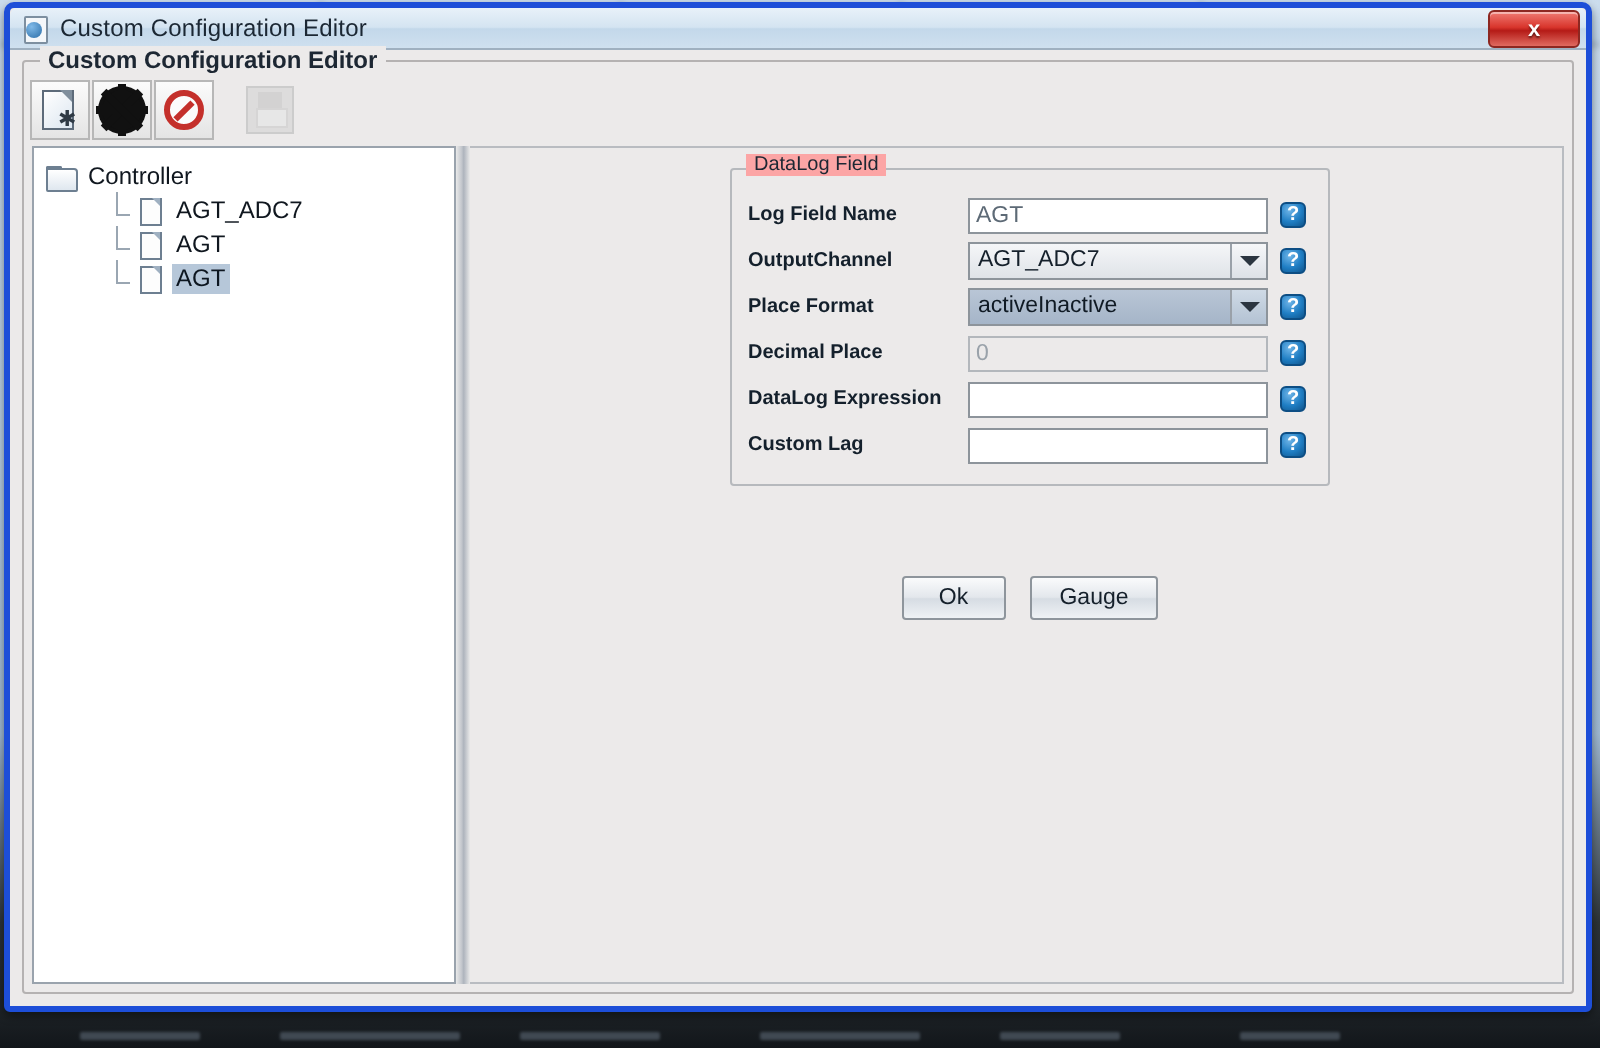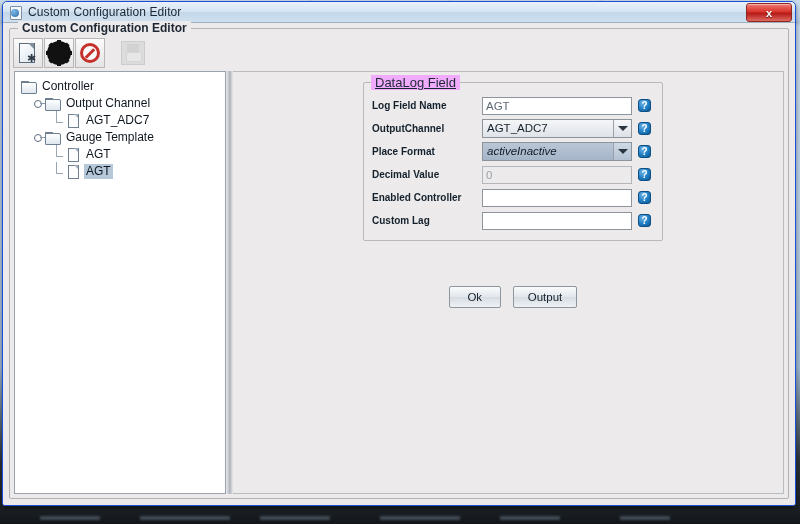--- a/index.html
+++ b/index.html
@@ -50,21 +50,21 @@
     filter: blur(0.8px);
   }
 
   
   #app-window {
     position: absolute;
     left: 2px; top: 1px;
     width: 794px; height: 505px;
     box-sizing: border-box;
     background: #eceaea;
-    border: 1px solid #1d4ed8;
+    border: 3px solid #1d4ed8;
     border-radius: 5px 5px 3px 3px;
     box-shadow: 0 2px 5px rgba(0,0,0,.45);
     overflow: hidden;
   }
   #titlebar {
     position: relative;
     height: 20px;
     background: linear-gradient(180deg, #e8f1f9 0%, #d4e4f1 48%, #c3d8ea 52%, #cfe0ef 100%);
     border-bottom: 1px solid #9fb0c0;
     display: flex; align-items: center;
@@ -324,22 +324,22 @@
     position: absolute;
     left: 130px; top: 10px;
     width: 300px;
     border: 1px solid #b6b9bd;
     border-radius: 2px;
     padding: 12px 8px 10px 8px;
     box-sizing: border-box;
   }
   #group-title {
     position: absolute; top: -8px; left: 7px;
-    background: #f0abfc; padding: 0 4px;
-    font-size: 13px; color: #1d2733; text-decoration: underline;
+    background: #fca5a5; padding: 0 4px;
+    font-size: 10px; color: #1d2733;
   }
   .frow {
     display: flex; align-items: center;
     height: 20px; margin-bottom: 3px;
   }
   .flabel {
     width: 110px;
     padding-right: 5px;
     font-size: 10px; font-weight: bold; color: #14202c;
     box-sizing: border-box;
@@ -368,21 +368,20 @@
     background: linear-gradient(180deg,#f5f6f8 0%, #dfe3e8 100%);
     display: flex; align-items: center;
     font-size: 11.5px; color: #15202b;
     padding-left: 4px;
     position: relative;
     cursor: pointer;
   }
   .fcombo.focused {
     background: linear-gradient(180deg,#b9c6d6 0%, #a5b5c8 100%);
     color: #101a24;
-    font-style: italic;
   }
   .arrowbox {
     position: absolute; right: 0; top: 0;
     width: 18px; height: 100%;
     background: linear-gradient(180deg,#f6f7f9 0%, #dde1e7 100%);
     border-left: 1px solid #9aa1a9;
     display: flex; align-items: center; justify-content: center;
     box-sizing: border-box;
   }
   .fcombo.focused .arrowbox {
@@ -510,52 +509,30 @@
           <div id="tree">
 
             <div class="tnode depth1">
               <div class="ic-folder">
                   <div class="tab"></div>
                   <div class="bk"></div>
                 </div>
               <span class="tlabel">Controller</span>
             </div>
 
-            <div class="tnode depth2">
-              <div class="handle">
-                  <div class="ring"></div>
-                  <div class="dash"></div>
-                </div>
-              <div class="ic-folder">
-                  <div class="tab"></div>
-                  <div class="bk"></div>
-                </div>
-              <span class="tlabel">Output Channel</span>
-            </div>
 
             <div class="tnode depth3">
               <div class="elbow"></div>
               <div class="ic-leaf">
                   <div class="pg"></div>
                   <div class="fold"></div>
                 </div>
               <span class="tlabel">AGT_ADC7</span>
             </div>
 
-            <div class="tnode depth2">
-              <div class="handle">
-                  <div class="ring"></div>
-                  <div class="dash"></div>
-                </div>
-              <div class="ic-folder">
-                  <div class="tab"></div>
-                  <div class="bk"></div>
-                </div>
-              <span class="tlabel">Gauge Template</span>
-            </div>
 
             <div class="tnode depth3">
               <div class="elbow"></div>
               <div class="ic-leaf">
                   <div class="pg"></div>
                   <div class="fold"></div>
                 </div>
               <span class="tlabel">AGT</span>
             </div>
 
@@ -607,46 +584,46 @@
                   <span>activeInactive</span>
                   <span class="arrowbox">
                       <span class="caret"></span>
                     </span>
                 </div>
               </div>
               <div class="help">?</div>
             </div>
 
             <div class="frow">
-              <div class="flabel">Decimal Value</div>
+              <div class="flabel">Decimal Place</div>
               <div class="fctl">
                 <input class="ftext disabled" type="text" disabled="" value="0" style="">
               </div>
               <div class="help">?</div>
             </div>
 
             <div class="frow">
-              <div class="flabel">Enabled Controller</div>
+              <div class="flabel">DataLog Expression</div>
               <div class="fctl">
                 <input class="ftext empty" type="text" value="" style="">
               </div>
               <div class="help">?</div>
             </div>
 
             <div class="frow" style="margin-bottom:0">
               <div class="flabel">Custom Lag</div>
               <div class="fctl">
                 <input class="ftext empty" type="text" value="" style="">
               </div>
               <div class="help">?</div>
             </div>
           </div>
 
           <div id="buttons">
             <div class="btn">Ok</div>
-            <div class="btn">Output</div>
+            <div class="btn">Gauge</div>
           </div>
 
         </div>
       </div>
     </div>
   </div>
 </div>
 
 </body></html>

